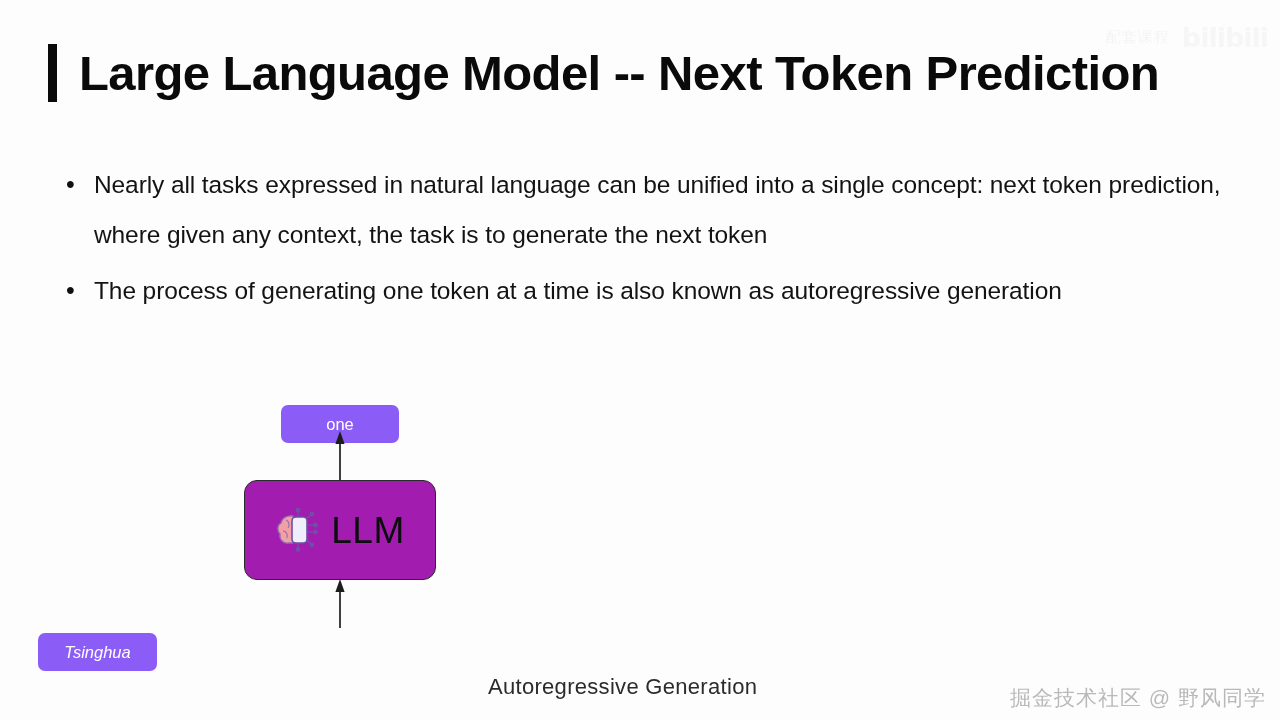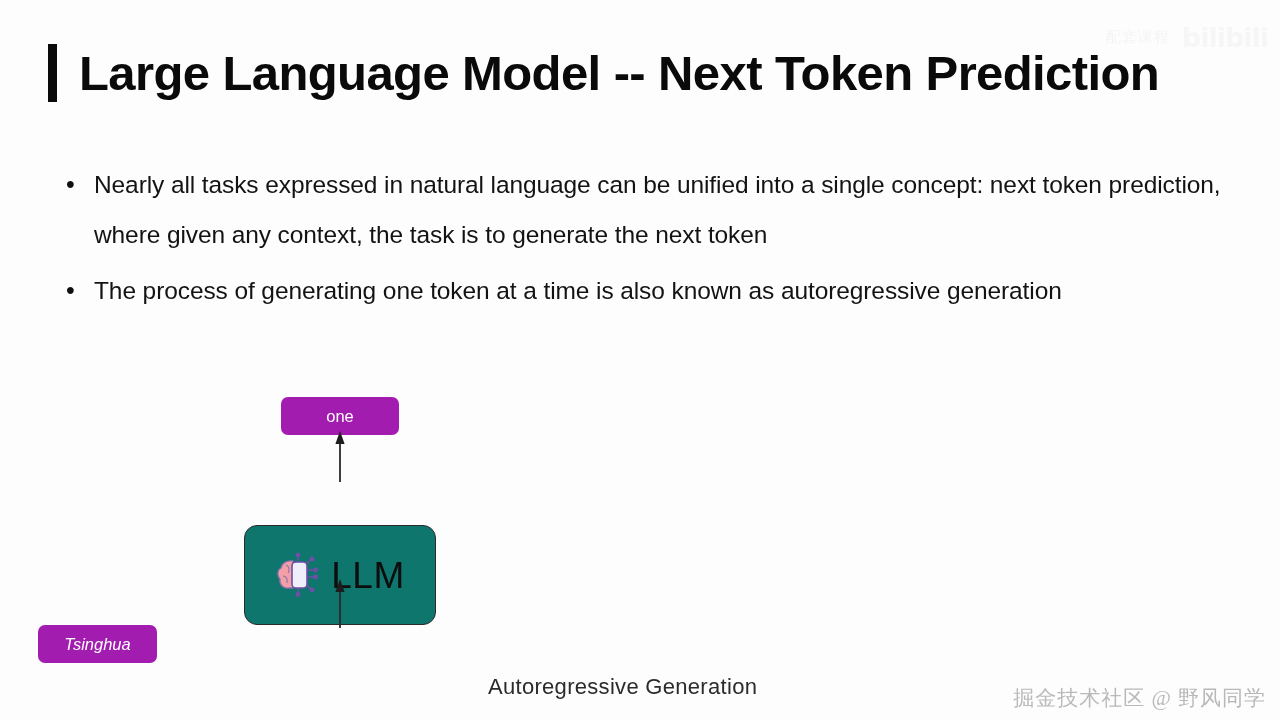--- a/index.html
+++ b/index.html
@@ -79,54 +79,54 @@
   #diagram {
     position: absolute;
     left: 0;
     top: 380px;
     width: 520px;
     height: 300px;
   }
 
   .token-box {
     position: absolute;
-    background: #a21caf;
+    background: #8b5cf6;
     color: #ffffff;
     border-radius: 7px;
     font-size: 16.5px;
     display: flex;
     align-items: center;
     justify-content: center;
     height: 38px;
+    margin-top: 8px;
   }
 
   #output-token {
     left: 281px;
     top: 17px;
     width: 118px;
   }
 
   #input-token-0 { left: 38px;  top: 245px; width: 119px; font-style: italic; }
   #input-token-1 { left: 162px; top: 245px; width: 115px; }
   #input-token-2 { left: 282px; top: 245px; width: 117px; }
 
   #llm-box {
     position: absolute;
     left: 244px;
     top: 100px;
     width: 192px;
     height: 100px;
-    background: #0f766e;
+    background: #a21caf;
     border: 1.6px solid #2a2a2a;
     border-radius: 13px;
     display: flex;
     align-items: center;
     justify-content: center;
     gap: 12px;
-    margin-top: 45px;
   }
   #llm-label {
     font-size: 37px;
     color: #0d0d0d;
     letter-spacing: 0.5px;
     line-height: 1;
   }
   #brain-chip-icon { flex: none; display: block; }
 
   .arrow {
@@ -161,21 +161,21 @@
     text-shadow:
       -2px -2px 0 #1a1a1a,  2px -2px 0 #1a1a1a,
       -2px  2px 0 #1a1a1a,  2px  2px 0 #1a1a1a,
        0px  3px 3px rgba(0,0,0,0.55);
   }
 
   #watermark-community {
     position: absolute;
     right: 14px;
     bottom: 8px;
-    font-family: Liberation Serif, serif;
+    font-family: Liberation Sans, sans-serif;
     font-size: 21px;
     color: #b9b9b9;
     letter-spacing: 1px;
     white-space: nowrap;
   }
 
   #watermark-bilibili {
     position: absolute;
     right: 12px;
     top: 24px;

